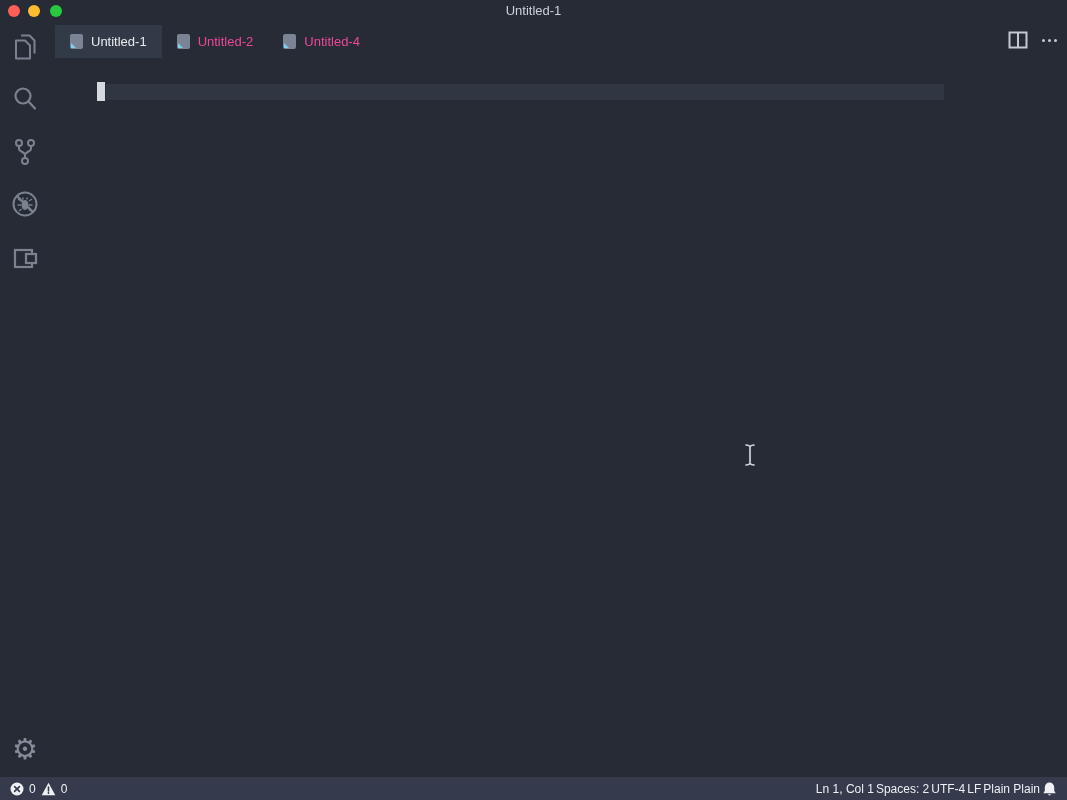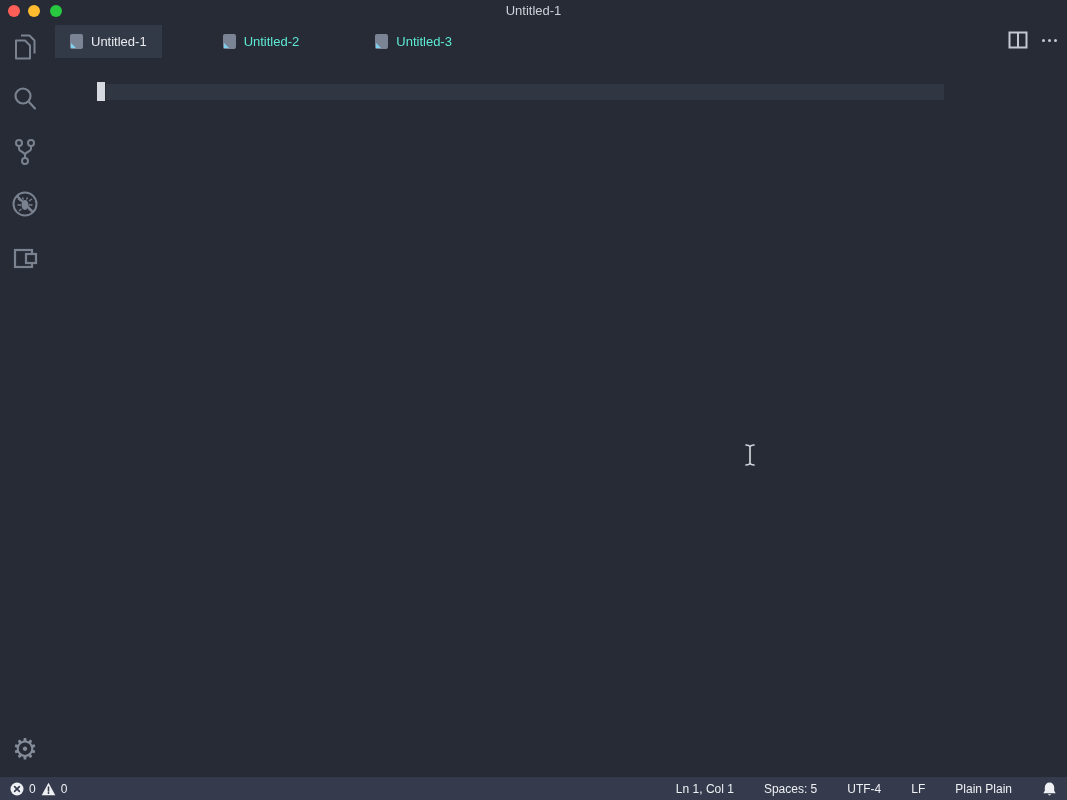--- a/index.html
+++ b/index.html
@@ -35,21 +35,21 @@
   .ab-settings {
     position:absolute; left:10px; top:712px; width:30px; height:30px;
     color:#848b99; font-size:29px; line-height:30px; text-align:center;
     font-family:"DejaVu Sans", sans-serif; cursor:pointer;
   }
 
   
   .tabbar { position:absolute; left:50px; top:22px; right:0; height:36px; display:flex; align-items:flex-end; }
   .tab {
     height:33px; display:flex; align-items:center; gap:8px;
-    padding:0 15px; font-size:13px; color:#5eead4; cursor:pointer; white-space:nowrap;margin-left:46px;
+    padding:0 15px; font-size:13px; color:#ec4899; cursor:pointer; white-space:nowrap;
   }
   .tab:first-child { margin-left:5px; }
   .tab.active { background:#323947; color:#e9ebef; }
   .fileicon { width:13px; height:15px; background:#7b8494; border-radius:2px; position:relative; flex:0 0 auto; }
   .fileicon::after {
     content:""; position:absolute; left:1px; bottom:1px; width:0; height:0;
     border-bottom:5px solid #7fd0ee; border-right:5px solid transparent;
   }
   .editor-actions { position:absolute; right:0; top:22px; height:36px; display:flex; align-items:center; gap:14px; padding-right:10px; }
   .ea-btn { width:20px; height:18px; color:#c3c8d1; cursor:pointer; }
@@ -67,21 +67,21 @@
   .ibeam { position:absolute; left:692px; top:384px; width:16px; height:26px; }
 
   
   .statusbar {
     position:absolute; left:0; right:0; bottom:0; height:23px;
     background:#353b4c; color:#eef0f4; font-size:12px;
     display:flex; align-items:center; justify-content:space-between;
     padding:0 10px;
   }
   .sb-left { display:flex; align-items:center; gap:5px; }
-  .sb-right { display:flex; align-items:center; gap:30px; }
+  .sb-right { display:flex; align-items:center; gap:2px; }
   .sb-item { display:flex; align-items:center; gap:5px; cursor:pointer; }
   .sb-item svg { display:block; }
 </style>
 </head>
 <body>
 
 <div class="titlebar">
   <div class="traffic close"></div>
   <div class="traffic min"></div>
   <div class="traffic max"></div>
@@ -131,21 +131,21 @@
   <div class="tab active">
     <span class="fileicon"></span>
     <span>Untitled-1</span>
   </div>
   <div class="tab">
     <span class="fileicon"></span>
     <span>Untitled-2</span>
   </div>
   <div class="tab">
     <span class="fileicon"></span>
-    <span>Untitled-3</span>
+    <span>Untitled-4</span>
   </div>
 </div>
 
 <div class="editor-actions">
   <div class="ea-btn">
     <svg viewBox="0 0 20 18" fill="none" stroke="currentColor" stroke-width="2">
       <rect x="1.5" y="1.5" width="17" height="15"></rect>
       <path d="M10 1.5v15"></path>
     </svg>
   </div>
@@ -182,21 +182,21 @@
       <svg width="15" height="14" viewBox="0 0 15 14">
         <path d="M7.5 0.8 L14.3 13.2 H0.7 Z" fill="#eef0f4"></path>
         <path d="M7.5 5v4" stroke="#353b4c" stroke-width="1.6" stroke-linecap="round"></path>
         <circle cx="7.5" cy="11" r="0.9" fill="#353b4c"></circle>
       </svg>
       <span>0</span>
     </div>
   </div>
   <div class="sb-right">
     <span class="sb-item">Ln 1, Col 1</span>
-    <span class="sb-item">Spaces: 5</span>
+    <span class="sb-item">Spaces: 2</span>
     <span class="sb-item">UTF-4</span>
     <span class="sb-item">LF</span>
     <span class="sb-item">Plain Plain</span>
     <span class="sb-item">
       <svg width="15" height="16" viewBox="0 0 16 17">
         <path d="M8 1.5c-3 0-5 2.2-5 5.2v3.6L1.4 13h13.2L13 10.3V6.7c0-3-2-5.2-5-5.2z" fill="#eef0f4"></path>
         <path d="M6.3 14.2a1.8 1.8 0 003.4 0z" fill="#eef0f4"></path>
       </svg>
     </span>
   </div>

